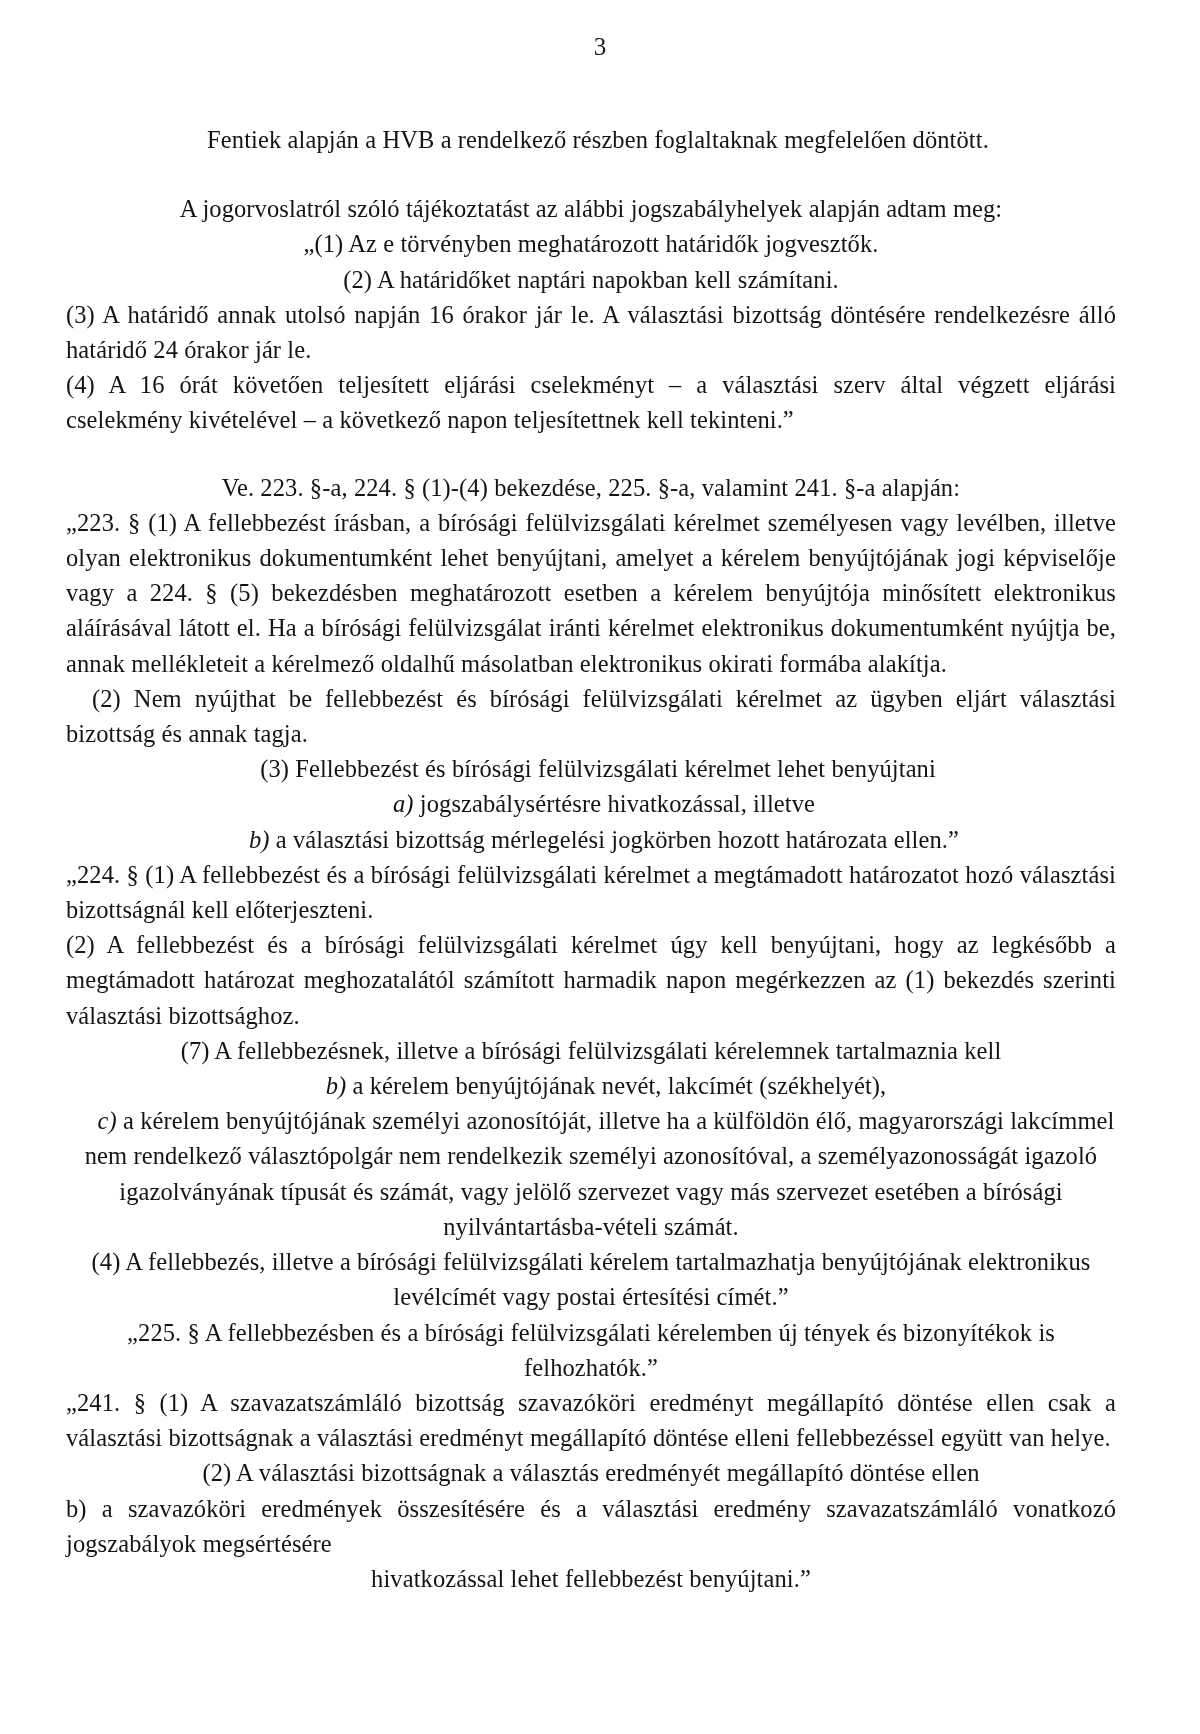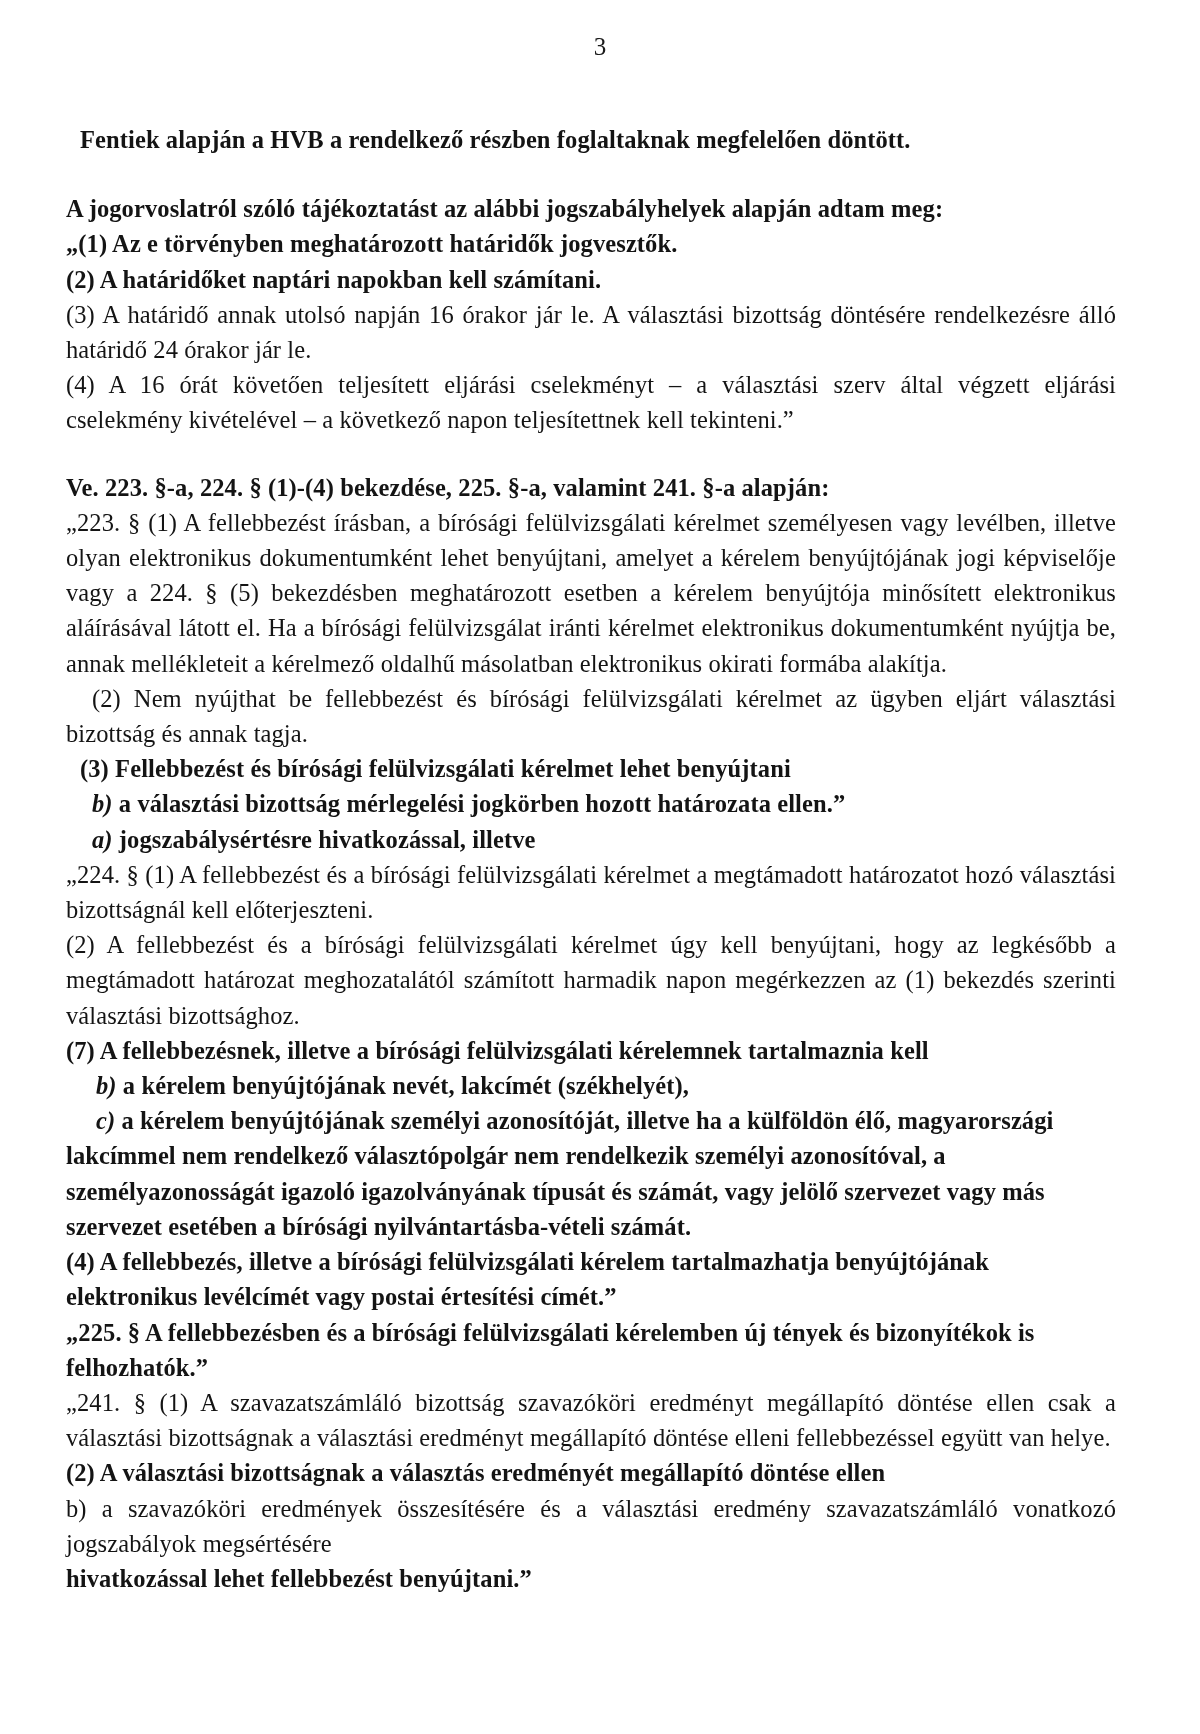--- a/index.html
+++ b/index.html
@@ -39,21 +39,21 @@
     margin: 0;
     font-size: 24.5px;
     line-height: 35.2px;
     color: #141414;
     text-align: justify;
     text-justify: inter-word;
     letter-spacing: 0.1px;
   }
   
   p.just { text-align: justify; }
-  p.left { text-align: left; font-weight: bold; }
+  p.left { text-align: center; }
   p.ind-sm { text-indent: 14px; }
   p.ind-md { text-indent: 26px; }
   p.ind-lg { padding-left: 26px; }
   p.ind-xl { padding-left: 30px; }
   .gap-lg { height: 34px; }
   .gap-md { height: 32px; }
   .it { font-style: italic; }
 </style>
 </head>
 <body>
@@ -74,23 +74,23 @@
     <p class="just">(3) A határidő annak utolsó napján 16 órakor jár le. A választási bizottság döntésére rendelkezésre álló határidő 24 órakor jár le.</p>
     <p class="just">(4) A 16 órát követően teljesített eljárási cselekményt – a választási szerv által végzett eljárási cselekmény kivételével – a következő napon teljesítettnek kell tekinteni.”</p>
 
     <div class="gap-md"></div>
 
     <p class="left">Ve. 223. §-a, 224. § (1)-(4) bekezdése, 225. §-a, valamint 241. §-a alapján:</p>
     <p class="just">„223. § (1) A fellebbezést írásban, a bírósági felülvizsgálati kérelmet személyesen vagy levélben, illetve olyan elektronikus dokumentumként lehet benyújtani, amelyet a kérelem benyújtójának jogi képviselője vagy a 224. § (5) bekezdésben meghatározott esetben a kérelem benyújtója minősített elektronikus aláírásával látott el. Ha a bírósági felülvizsgálat iránti kérelmet elektronikus dokumentumként nyújtja be, annak mellékleteit a kérelmező oldalhű másolatban elektronikus okirati formába alakítja.</p>
     <p class="just ind-md">(2) Nem nyújthat be fellebbezést és bírósági felülvizsgálati kérelmet az ügyben eljárt választási bizottság és annak tagja.</p>
     <p class="left ind-sm">(3) Fellebbezést és bírósági felülvizsgálati kérelmet lehet benyújtani</p>
 
+    <p class="left ind-lg"><span class="it">a)</span><span> jogszabálysértésre hivatkozással, illetve</span></p>
+
     <p class="left ind-lg"><span class="it">b)</span><span> a választási bizottság mérlegelési jogkörben hozott határozata ellen.”</span></p>
-
-    <p class="left ind-lg"><span class="it">a)</span><span> jogszabálysértésre hivatkozással, illetve</span></p>
 
     <p class="just">„224. § (1) A fellebbezést és a bírósági felülvizsgálati kérelmet a megtámadott határozatot hozó választási bizottságnál kell előterjeszteni.</p>
     <p class="just">(2) A fellebbezést és a bírósági felülvizsgálati kérelmet úgy kell benyújtani, hogy az legkésőbb a megtámadott határozat meghozatalától számított harmadik napon megérkezzen az (1) bekezdés szerinti választási bizottsághoz.</p>
     <p class="left">(7) A fellebbezésnek, illetve a bírósági felülvizsgálati kérelemnek tartalmaznia kell</p>
 
 
     <p class="left ind-xl"><span class="it">b)</span><span>  a kérelem benyújtójának nevét, lakcímét (székhelyét),</span></p>
 
     <p class="left"><span class="it" style="padding-left:30px">c)</span><span> a kérelem benyújtójának személyi azonosítóját, illetve ha a külföldön élő, magyarországi lakcímmel nem rendelkező választópolgár nem rendelkezik személyi azonosítóval, a személyazonosságát igazoló igazolványának típusát és számát, vagy jelölő szervezet vagy más szervezet esetében a bírósági nyilvántartásba-vételi számát.</span></p>
 

